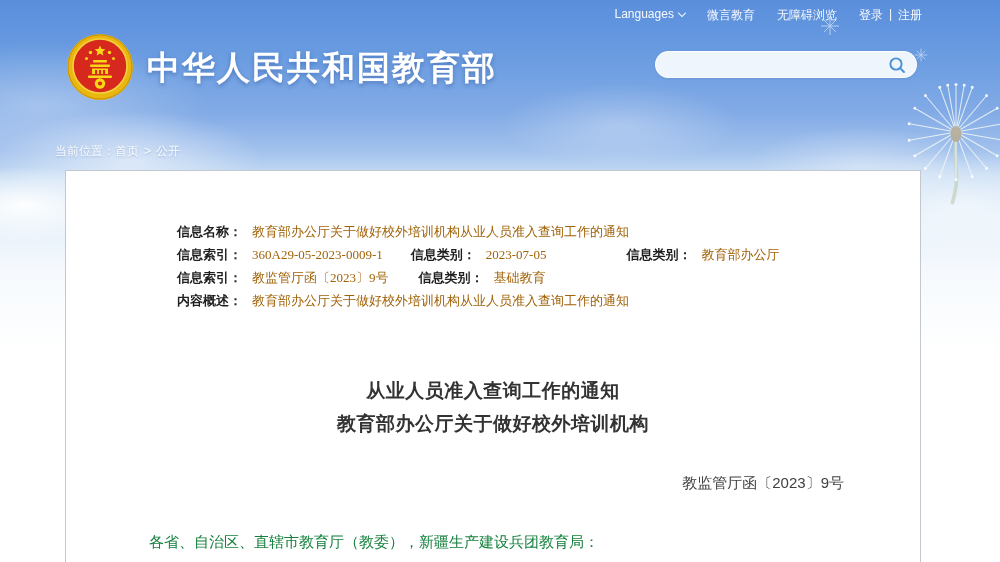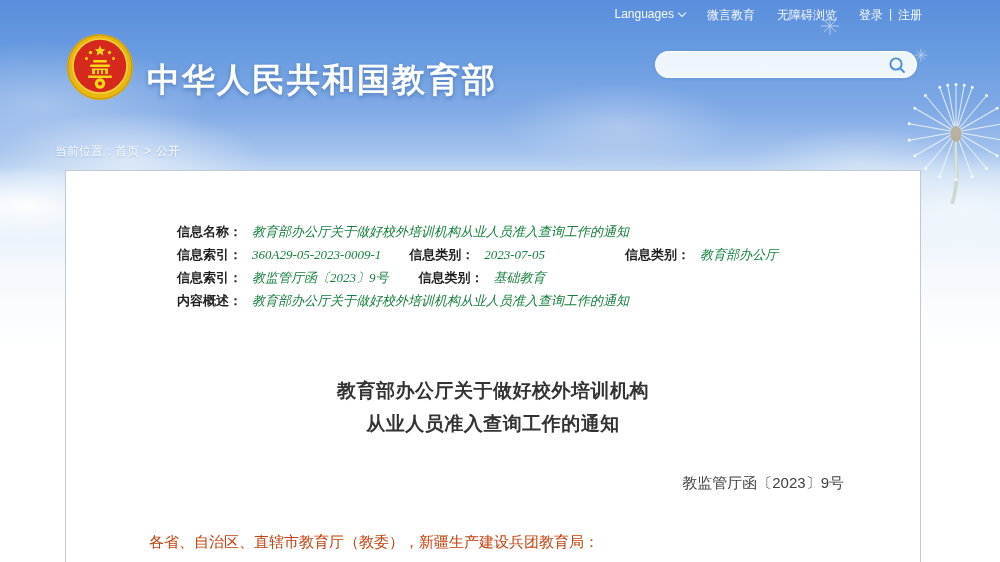--- a/index.html
+++ b/index.html
@@ -20,21 +20,21 @@
 
   
   .topbar { position:absolute; top:7px; right:78px; display:flex; align-items:flex-start; gap:22px;
     font-size:12px; color:rgba(255,255,255,.95); z-index:5; }
   .topbar a, .topbar .menu { color:rgba(255,255,255,.95); text-decoration:none; cursor:pointer; white-space:nowrap; }
   .chev { display:inline-block; width:6px; height:6px; border-right:1.5px solid rgba(255,255,255,.95);
     border-bottom:1.5px solid rgba(255,255,255,.95); transform:rotate(45deg); margin-left:5px; vertical-align:2px; }
   .auth { display:flex; gap:6px; }
 
   
-  .header { position:absolute; top:33px; left:66px; display:flex; align-items:flex-end; z-index:4;font-family:Liberation Serif, serif; }
+  .header { position:absolute; top:33px; left:66px; display:flex; align-items:center; z-index:4; }
   .emblem { width:68px; height:68px; flex:0 0 auto; }
   .site-text { margin-left:13px; padding-top:1px; }
   .site-title { font-size:33px; font-weight:bold; color:#ffffff; letter-spacing:2px; line-height:1.25;
     text-shadow:0 2px 4px rgba(35,75,145,.45); }
   .site-subtitle { font-size:12.5px; font-weight:bold; color:#e6f0fc; margin-top:2px; letter-spacing:.2px;
     text-shadow:0 1px 2px rgba(35,75,145,.35); }
 
   
   .search-box { position:absolute; top:51px; left:655px; width:262px; height:27px; z-index:5;
     background:rgba(250,253,255,.92); border:1px solid rgba(255,255,255,.95); border-radius:14px;
@@ -53,29 +53,29 @@
   .breadcrumb .sep { margin:0 5px; }
 
   
   .panel { position:absolute; top:170px; left:65px; width:856px; height:400px; background:#ffffff;
     border:1px solid #c2c8ce; z-index:4; }
 
   .meta { margin:49px 0 0 111px; font-family:"Liberation Serif","DejaVu Serif",serif;
     font-size:13px; line-height:23px; }
   .meta-row { display:flex; white-space:nowrap; }
   .meta-label { font-weight:bold; color:#1f1f1f; margin-right:10px; }
-  .meta-value { color:#15803d;font-style:italic; }
+  .meta-value { color:#a16207; }
   .mval-index { margin-right:28px; }
   .mval-date  { margin-right:80px; }
   .mval-docno { margin-right:30px; }
 
   .doc-title { margin-top:62px; text-align:center; font-size:19px; font-weight:bold; color:#333;
     line-height:33px; letter-spacing:.5px; }
   .doc-number { margin-top:34px; text-align:right; padding-right:76px; font-size:15px; color:#404040; }
-  .salutation { margin:40px 0 0 83px; font-size:15px; color:#c2410c; }
+  .salutation { margin:40px 0 0 83px; font-size:15px; color:#15803d; }
 </style>
 </head>
 <body>
 
 <div class="page">
   <div class="clouds"></div>
 
   <div class="topbar">
     <span class="menu">
       <span>Languages</span><i class="chev"></i>
@@ -202,21 +202,21 @@
         <span class="meta-label">信息类别：</span>
         <span class="meta-value">基础教育</span>
       </div>
       <div class="meta-row">
         <span class="meta-label">内容概述：</span>
         <span class="meta-value">教育部办公厅关于做好校外培训机构从业人员准入查询工作的通知</span>
       </div>
     </div>
 
     <div class="doc-title">
+      <div>从业人员准入查询工作的通知</div>
       <div>教育部办公厅关于做好校外培训机构</div>
-      <div>从业人员准入查询工作的通知</div>
     </div>
 
     <div class="doc-number">教监管厅函〔2023〕9号</div>
 
     <p class="salutation">各省、自治区、直辖市教育厅（教委），新疆生产建设兵团教育局：</p>
   </div>
 </div>
 
 </body></html>

